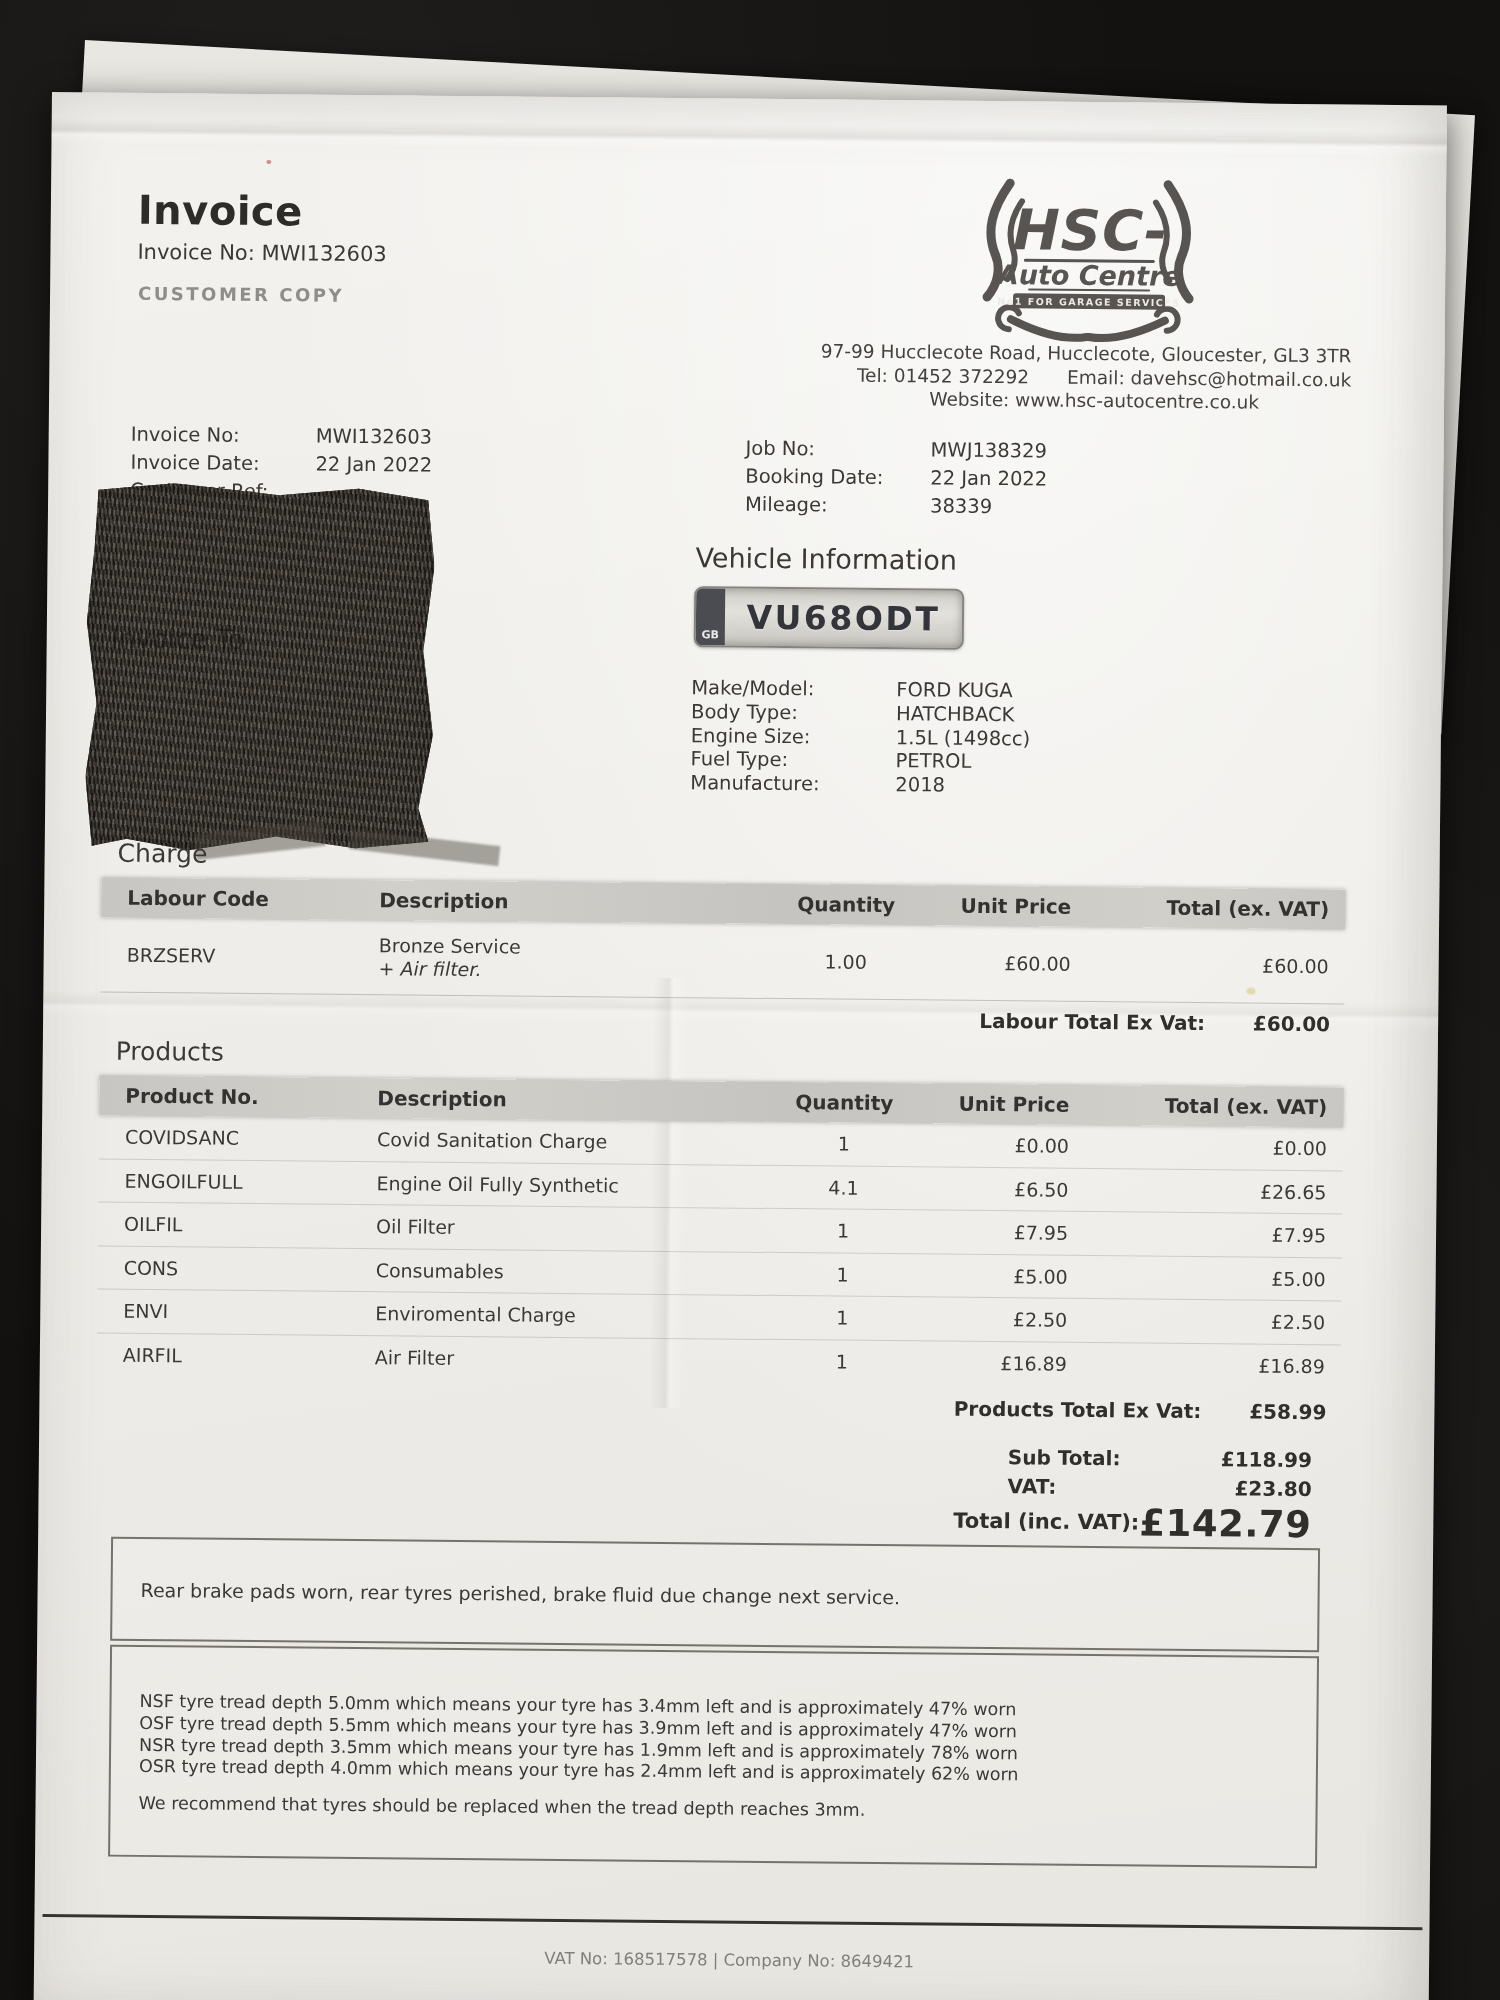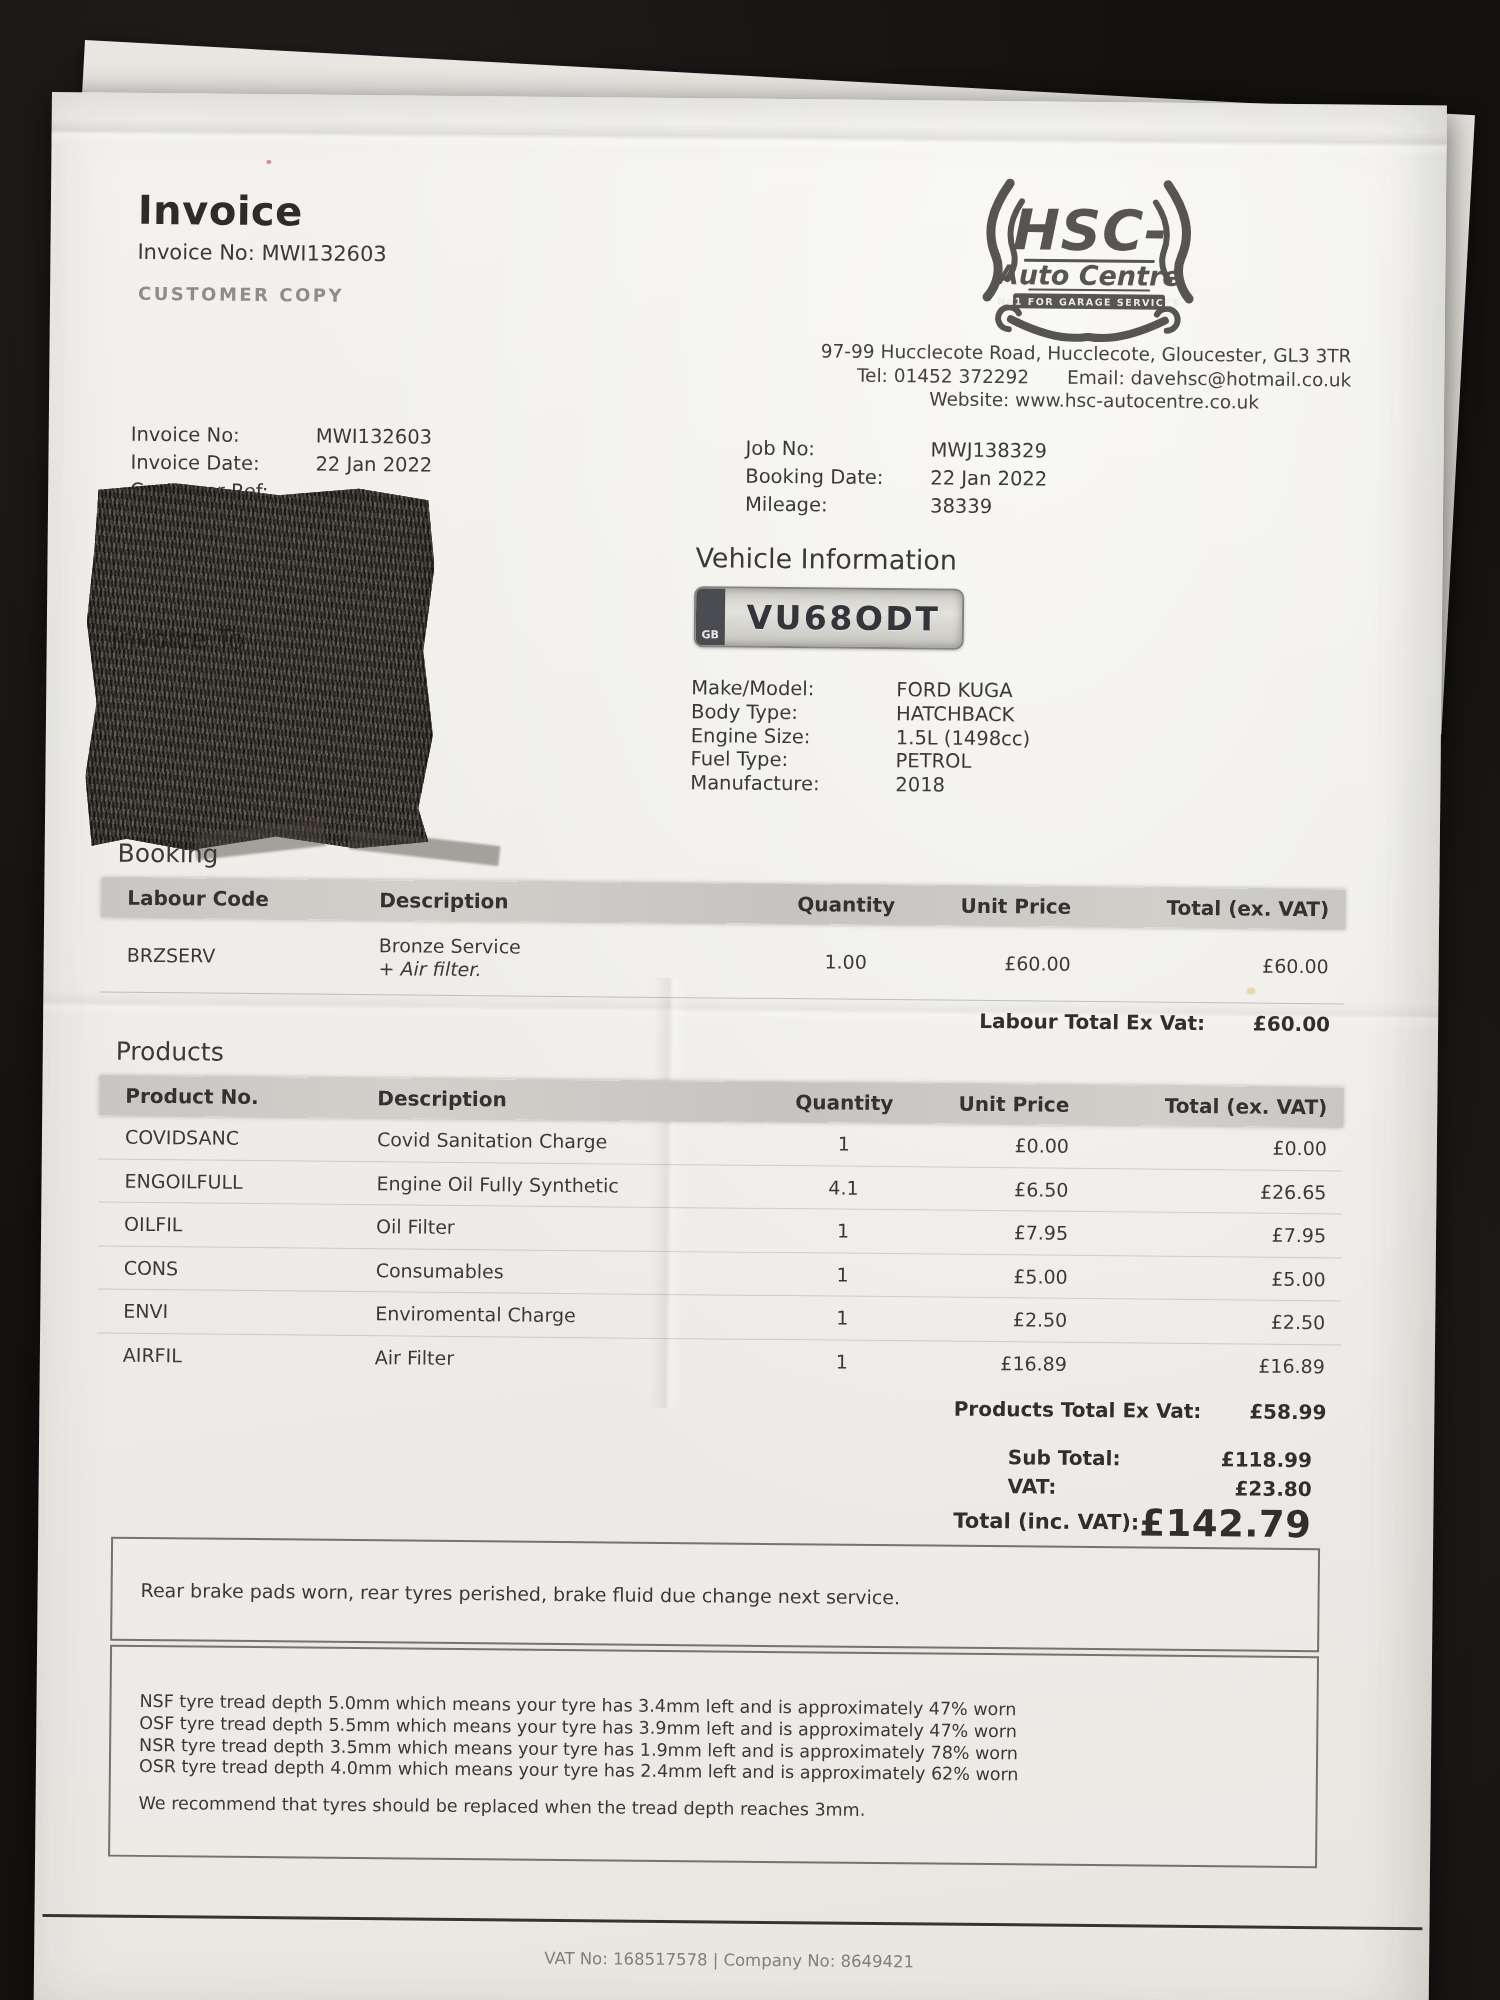--- a/index.html
+++ b/index.html
@@ -229,21 +229,21 @@
     <div class="vrow">
       <span class="lbl">Fuel Type:</span>
       <span class="val">PETROL</span>
     </div>
     <div class="vrow">
       <span class="lbl">Manufacture:</span>
       <span class="val">2018</span>
     </div>
   </div>
 
-  <div class="section-heading heading-labour">Booking</div>
+  <div class="section-heading heading-labour">Charge</div>
   <div class="tbl tbl-labour">
     <div class="thead">
       <span class="c-code">Labour Code</span>
       <span class="c-desc">Description</span>
       <span class="c-qty">Quantity</span>
       <span class="c-unit">Unit Price</span>
       <span class="c-total">Total (ex. VAT)</span>
     </div>
     <div class="trow labour-row">
       <span class="c-code">BRZSERV</span>

